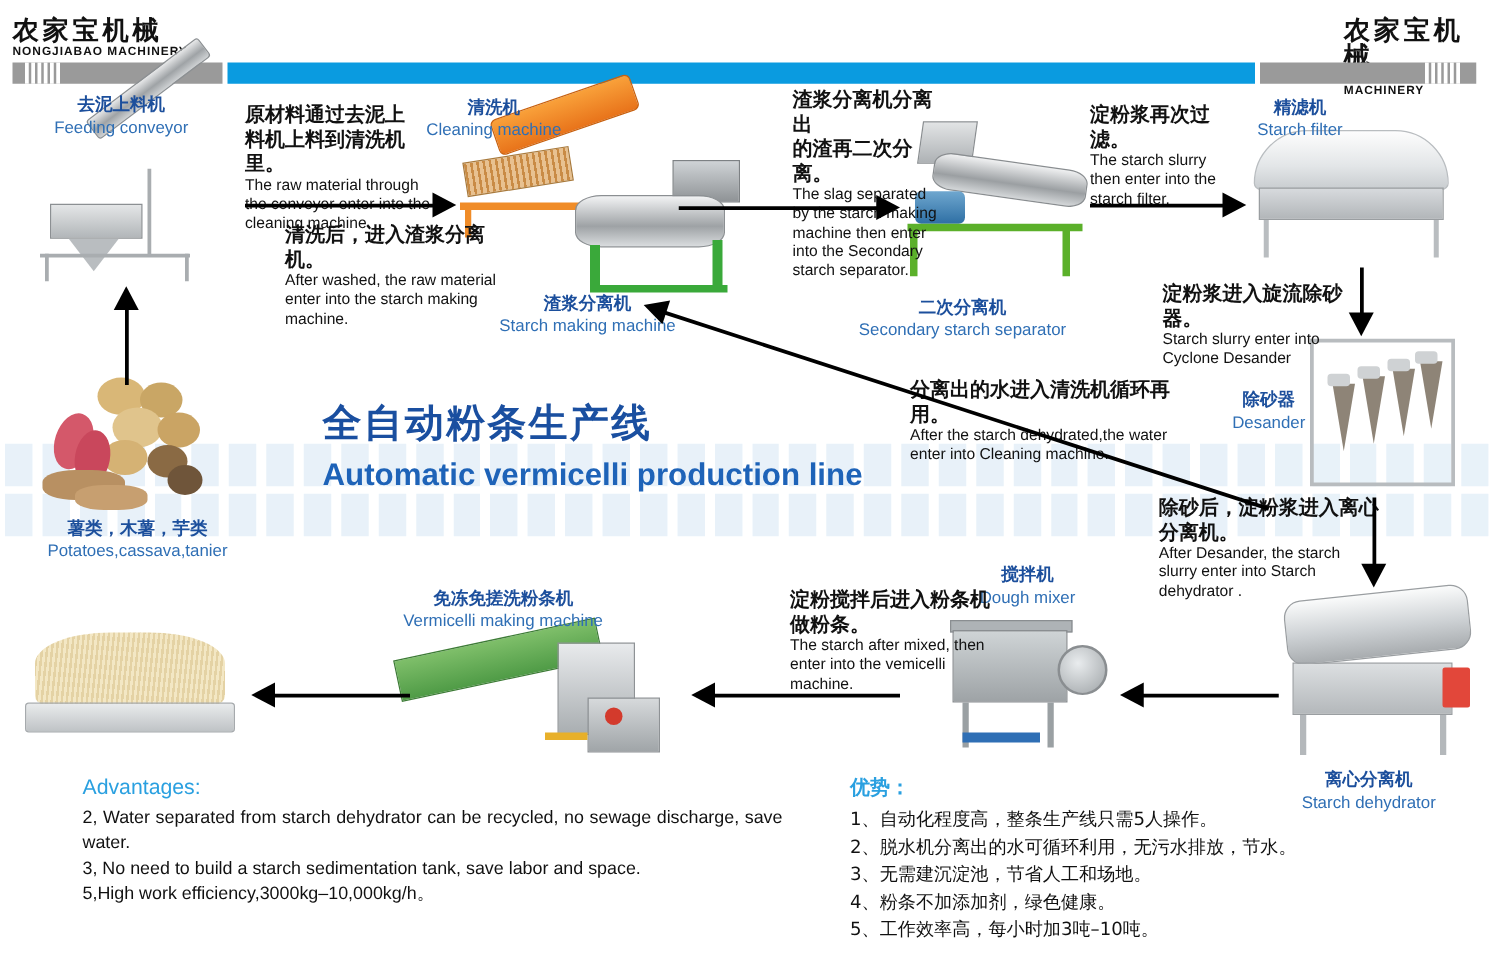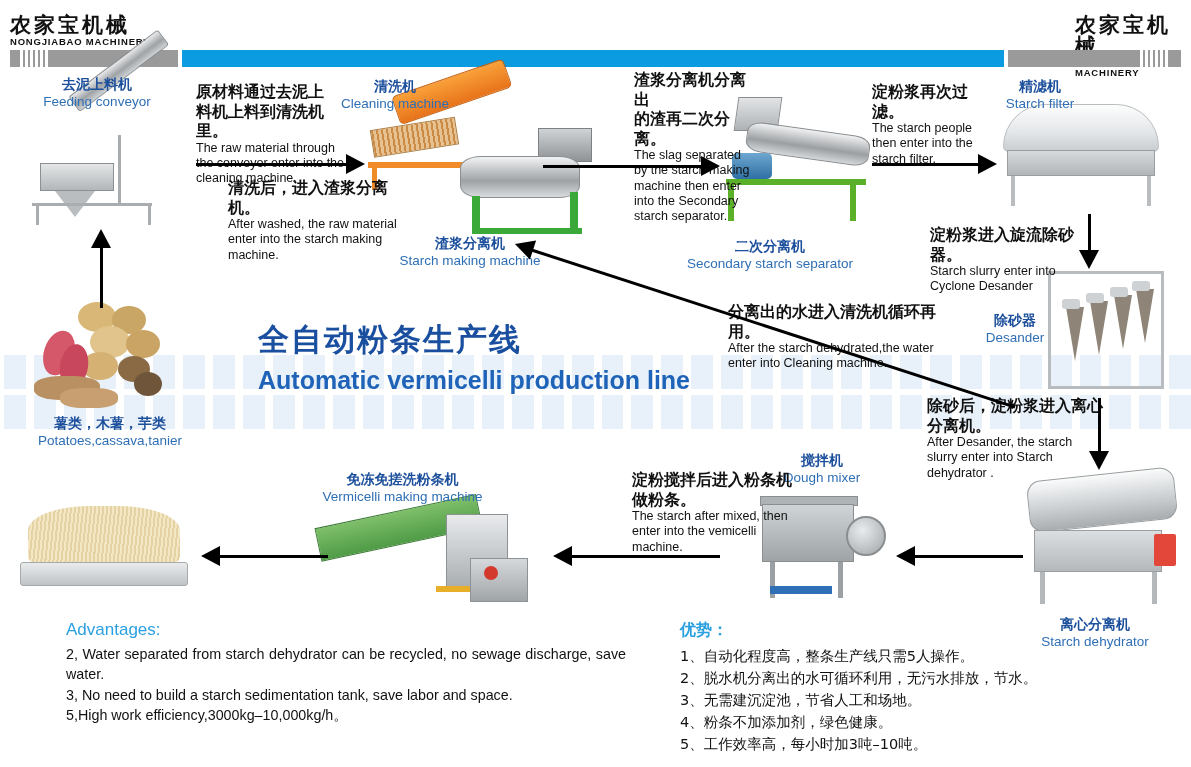--- a/index.html
+++ b/index.html
@@ -13,21 +13,21 @@
     position: relative;
     width: 1191px; height: 767px;
     background: #ffffff;
     overflow: hidden;
   }
 
   
   .brand { position: absolute; }
   .brand-cn {
     font-size: 21px; font-weight: 700; letter-spacing: 3px;
-    color: #111; font-family: Liberation Sans, sans-serif;
+    color: #111; font-family: Liberation Serif, serif;
     line-height: 1;
   }
   .brand-en {
     font-size: 9.5px; font-weight: 700; letter-spacing: 0.8px;
     color: #111; margin-top: 2px; line-height: 1;
   }
   .hdr-bar { position: absolute; height: 17px; }
   .hdr-grey { background: #9a9a9a; }
   .hdr-blue { background: #0a9be0; }
   .stripes { position: absolute; height: 17px; display: flex; gap: 2px; }
@@ -570,21 +570,21 @@
   </div>
 
   <div class="note" style="left:634px; top:70px; width:120px;">
     <span class="cn">渣浆分离机分离出</span>
     <span class="cn">的渣再二次分离。</span>
     <span class="en">The slag separated by the starch making machine then enter into the Secondary starch separator.</span>
   </div>
 
   <div class="note" style="left:872px; top:82px; width:120px;">
     <span class="cn">淀粉浆再次过滤。</span>
-    <span class="en">The starch people then enter into the starch filter.</span>
+    <span class="en">The starch slurry then enter into the starch filter.</span>
   </div>
 
   <div class="note" style="left:930px; top:225px; width:170px;">
     <span class="cn">淀粉浆进入旋流除砂器。</span>
     <span class="en">Starch slurry enter into Cyclone Desander</span>
   </div>
 
   <div class="note" style="left:927px; top:396px; width:178px;">
     <span class="cn">除砂后，淀粉浆进入离心分离机。</span>
     <span class="en">After Desander, the starch slurry enter into  Starch dehydrator .</span>

